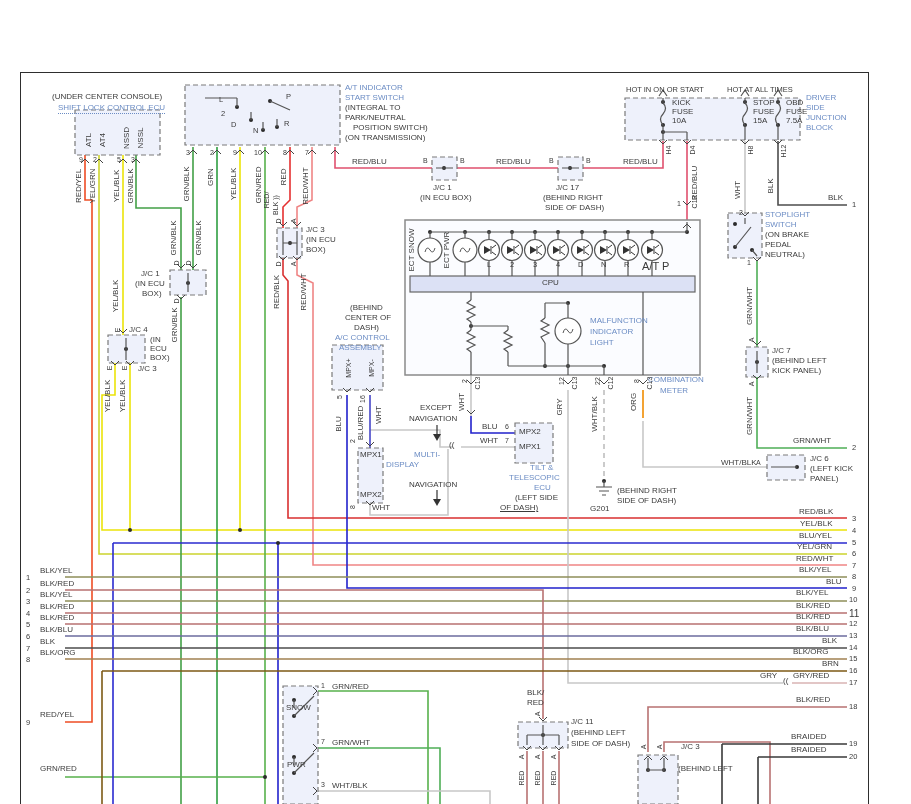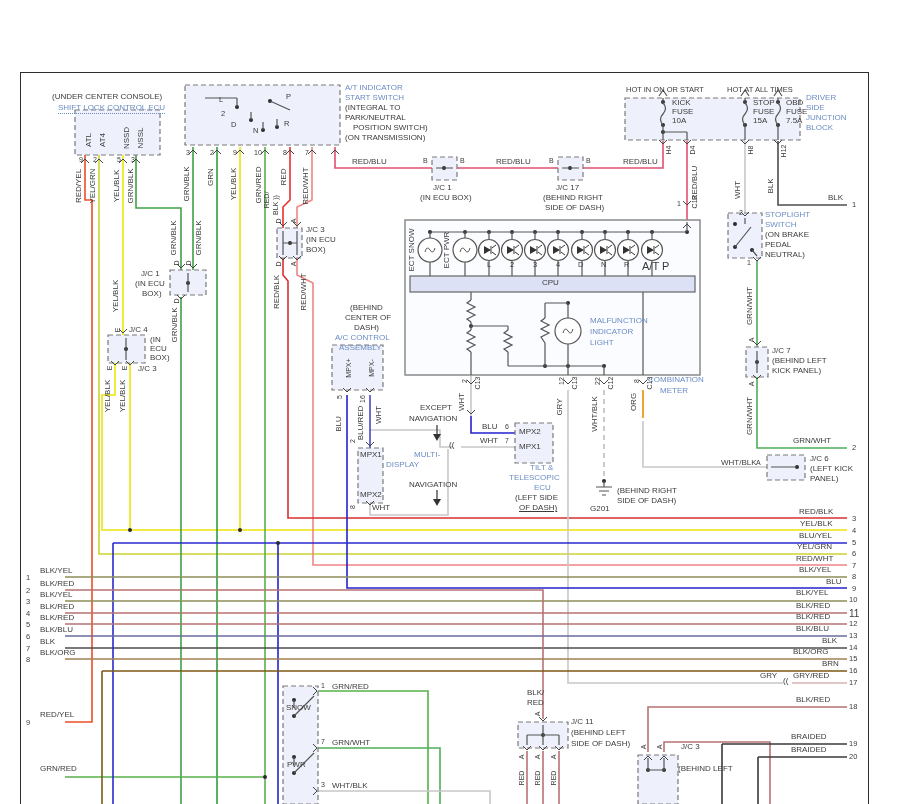--- a/index.html
+++ b/index.html
@@ -313,21 +313,21 @@
       <span class="lb" style="left: 505px; top: 423px; font-size: 7px;">6</span>
       <span class="lb" style="left: 480px; top: 437px;">WHT</span>
       <span class="lb" style="left: 505px; top: 437px; font-size: 7px;">7</span>
       <span class="lb" style="left: 449px; top: 441px; font-size: 8px;">((</span>
       <span class="lb" style="left: 519px; top: 428px;">MPX2</span>
       <span class="lb" style="left: 519px; top: 443px;">MPX1</span>
       <span class="lb b" style="left: 530px; top: 464px;">TILT &amp;</span>
       <span class="lb b" style="left: 509px; top: 474px;">TELESCOPIC</span>
       <span class="lb b" style="left: 534px; top: 484px;">ECU</span>
       <span class="lb" style="left: 515px; top: 494px;">(LEFT SIDE</span>
-      <span class="lb" style="left: 519px; top: 504px; text-decoration: underline;">OF DASH)</span>
+      <span class="lb" style="left: 500px; top: 504px; text-decoration: underline;">OF DASH)</span>
       <span class="lb rot" style="left: 560px; top: 407px;">GRY</span>
       <span class="lb rot" style="left: 595px; top: 414px;">WHT/BLK</span>
       <span class="lb rot" style="left: 634px; top: 402px;">ORG</span>
       <span class="lb" style="left: 617px; top: 487px;">(BEHIND RIGHT</span>
       <span class="lb" style="left: 617px; top: 497px;">SIDE OF DASH)</span>
       <span class="lb" style="left: 590px; top: 505px;">G201</span>
       <span class="lb" style="left: 721px; top: 459px;">WHT/BLK</span>
       <span class="lb" style="left: 756px; top: 459px; font-size: 7px;">A</span>
       <span class="lb" style="left: 810px; top: 455px;">J/C 6</span>
       <span class="lb" style="left: 810px; top: 465px;">(LEFT KICK</span>

